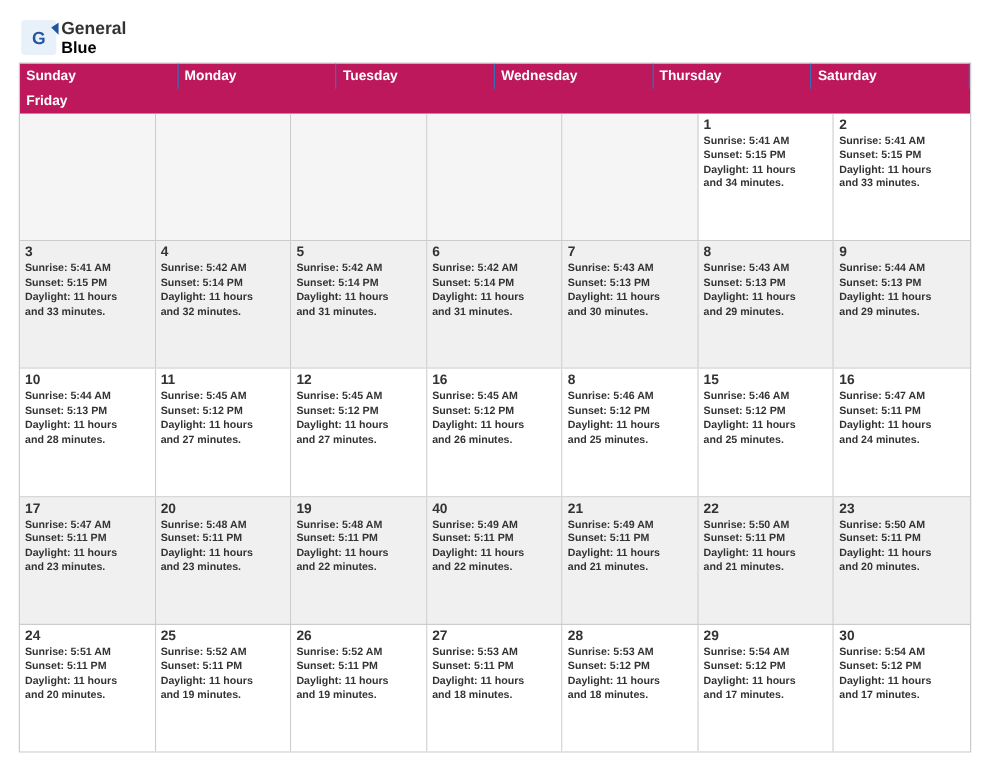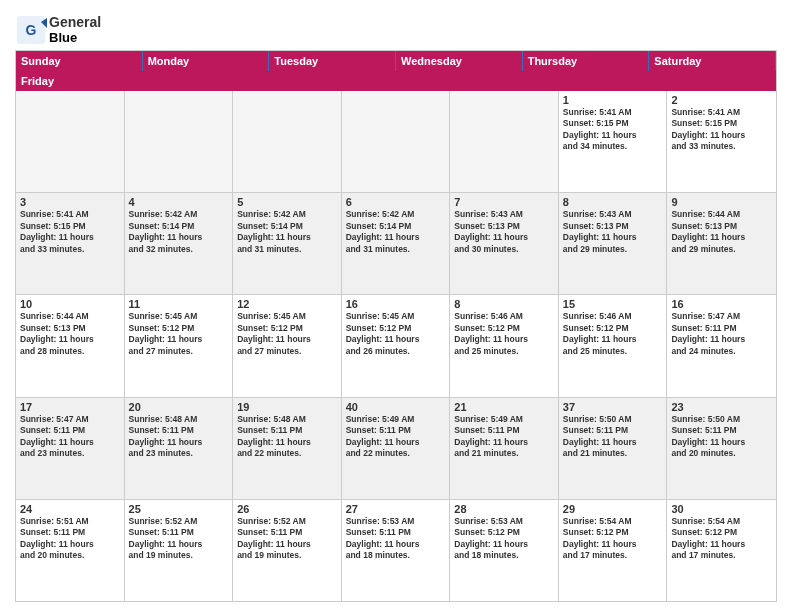--- a/index.html
+++ b/index.html
@@ -289,21 +289,21 @@
 and 22 minutes.</div>
           </div>
           <div class="cal-cell shaded">
             <span class="day-num">21</span>
             <div class="day-info" style="white-space: pre-line;">Sunrise: 5:49 AM
 Sunset: 5:11 PM
 Daylight: 11 hours
 and 21 minutes.</div>
           </div>
           <div class="cal-cell shaded">
-            <span class="day-num">37</span>
+            <span class="day-num">22</span>
             <div class="day-info" style="white-space: pre-line;">Sunrise: 5:50 AM
 Sunset: 5:11 PM
 Daylight: 11 hours
 and 21 minutes.</div>
           </div>
           <div class="cal-cell shaded">
             <span class="day-num">23</span>
             <div class="day-info" style="white-space: pre-line;">Sunrise: 5:50 AM
 Sunset: 5:11 PM
 Daylight: 11 hours

